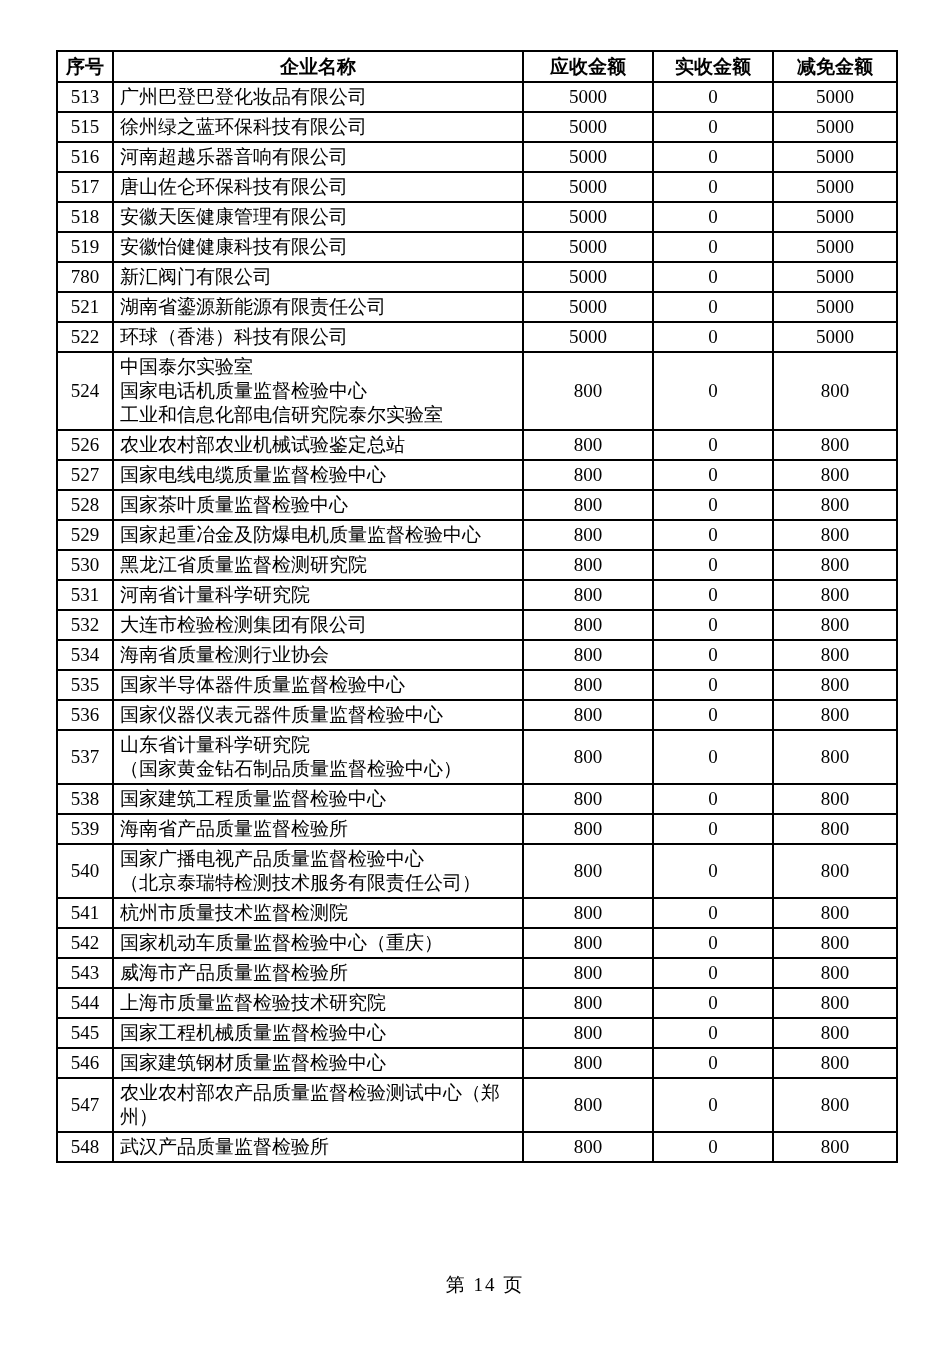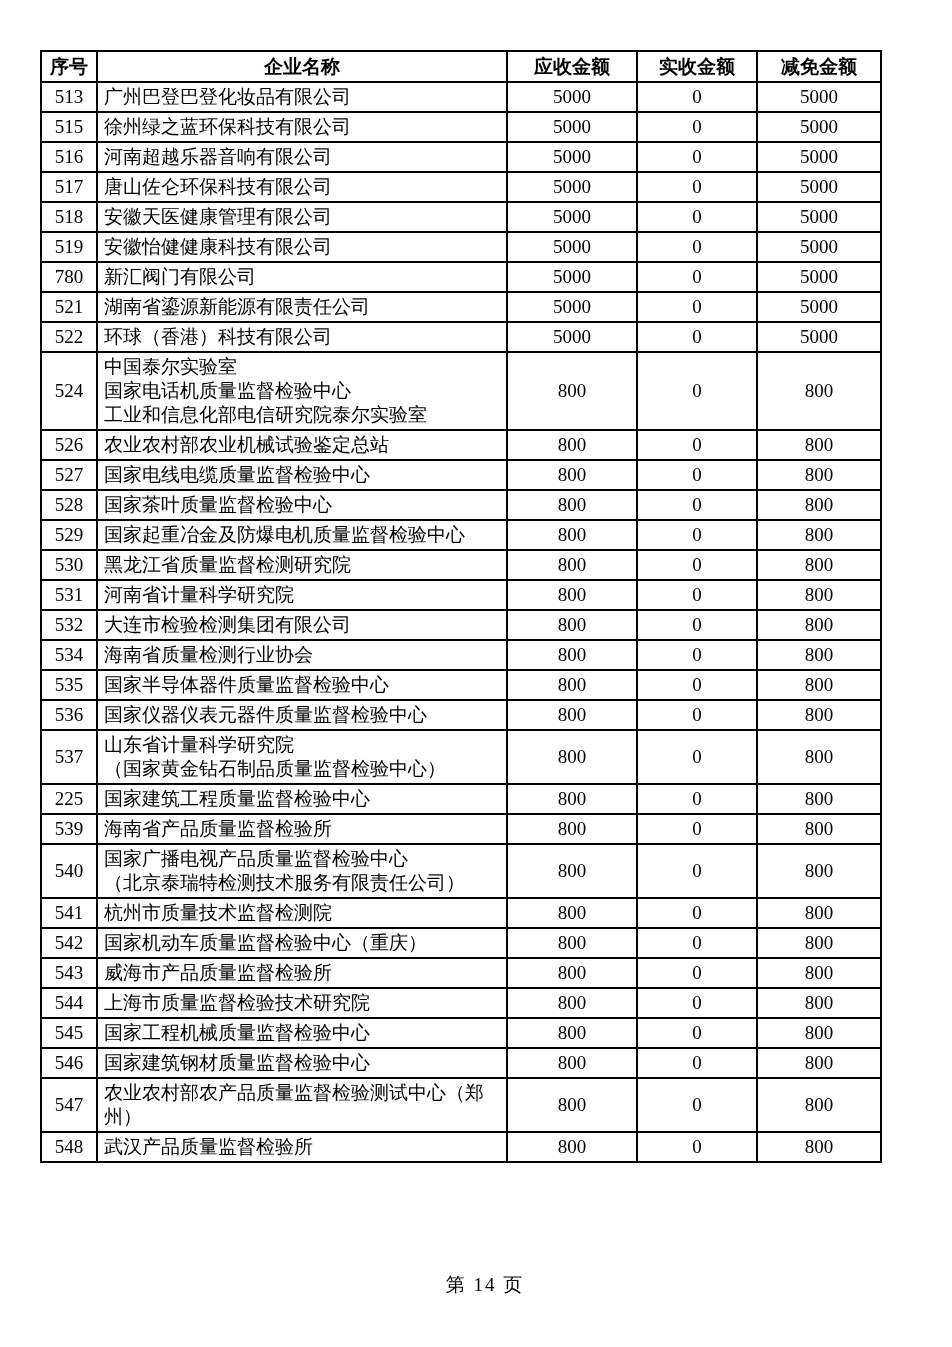--- a/index.html
+++ b/index.html
@@ -13,21 +13,21 @@
   }
   .page {
     position: relative;
     width: 952px;
     height: 1347px;
     background: #ffffff;
     overflow: hidden;
   }
   table.fee-table {
     position: absolute;
-    left: 40px;
+    left: 56px;
     top: 50px;
     width: 840px;
     border-collapse: collapse;
     table-layout: fixed;
   }
   table.fee-table th,
   table.fee-table td {
     border: 2px solid #000000;
     font-size: 19px;
     color: #000000;
@@ -236,21 +236,21 @@
         </tr>
         <tr>
           <td class="cell-no">537</td>
           <td class="cell-name">山东省计量科学研究院
 （国家黄金钻石制品质量监督检验中心）</td>
           <td class="cell-num">800</td>
           <td class="cell-num">0</td>
           <td class="cell-num">800</td>
         </tr>
         <tr>
-          <td class="cell-no">225</td>
+          <td class="cell-no">538</td>
           <td class="cell-name">国家建筑工程质量监督检验中心</td>
           <td class="cell-num">800</td>
           <td class="cell-num">0</td>
           <td class="cell-num">800</td>
         </tr>
         <tr>
           <td class="cell-no">539</td>
           <td class="cell-name">海南省产品质量监督检验所</td>
           <td class="cell-num">800</td>
           <td class="cell-num">0</td>

